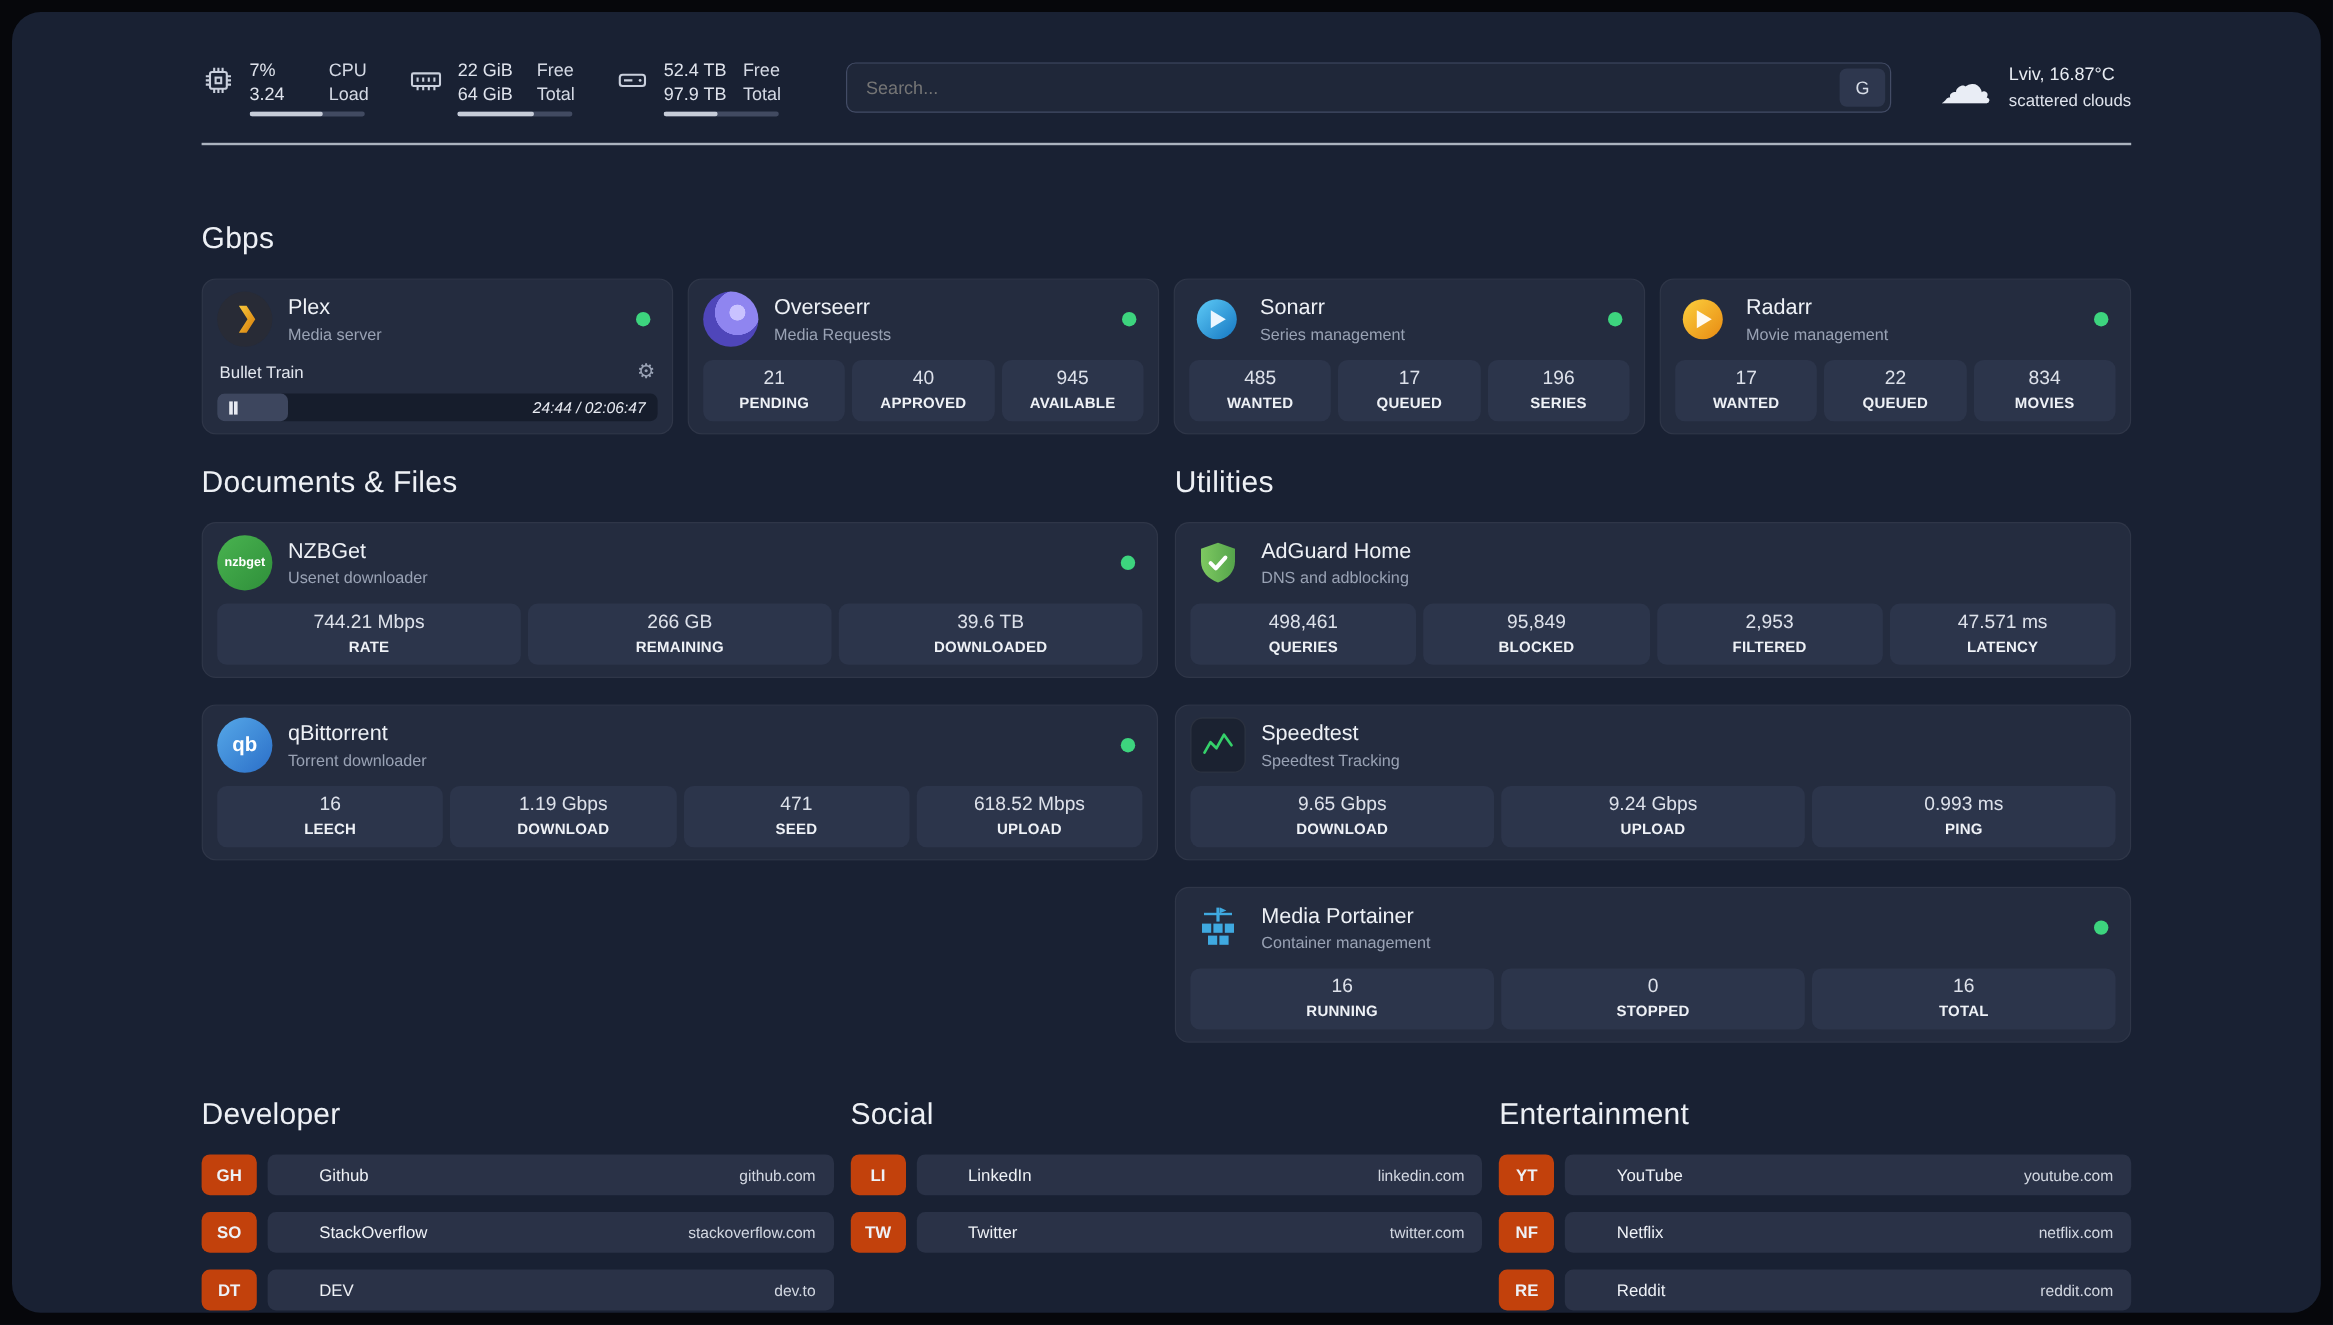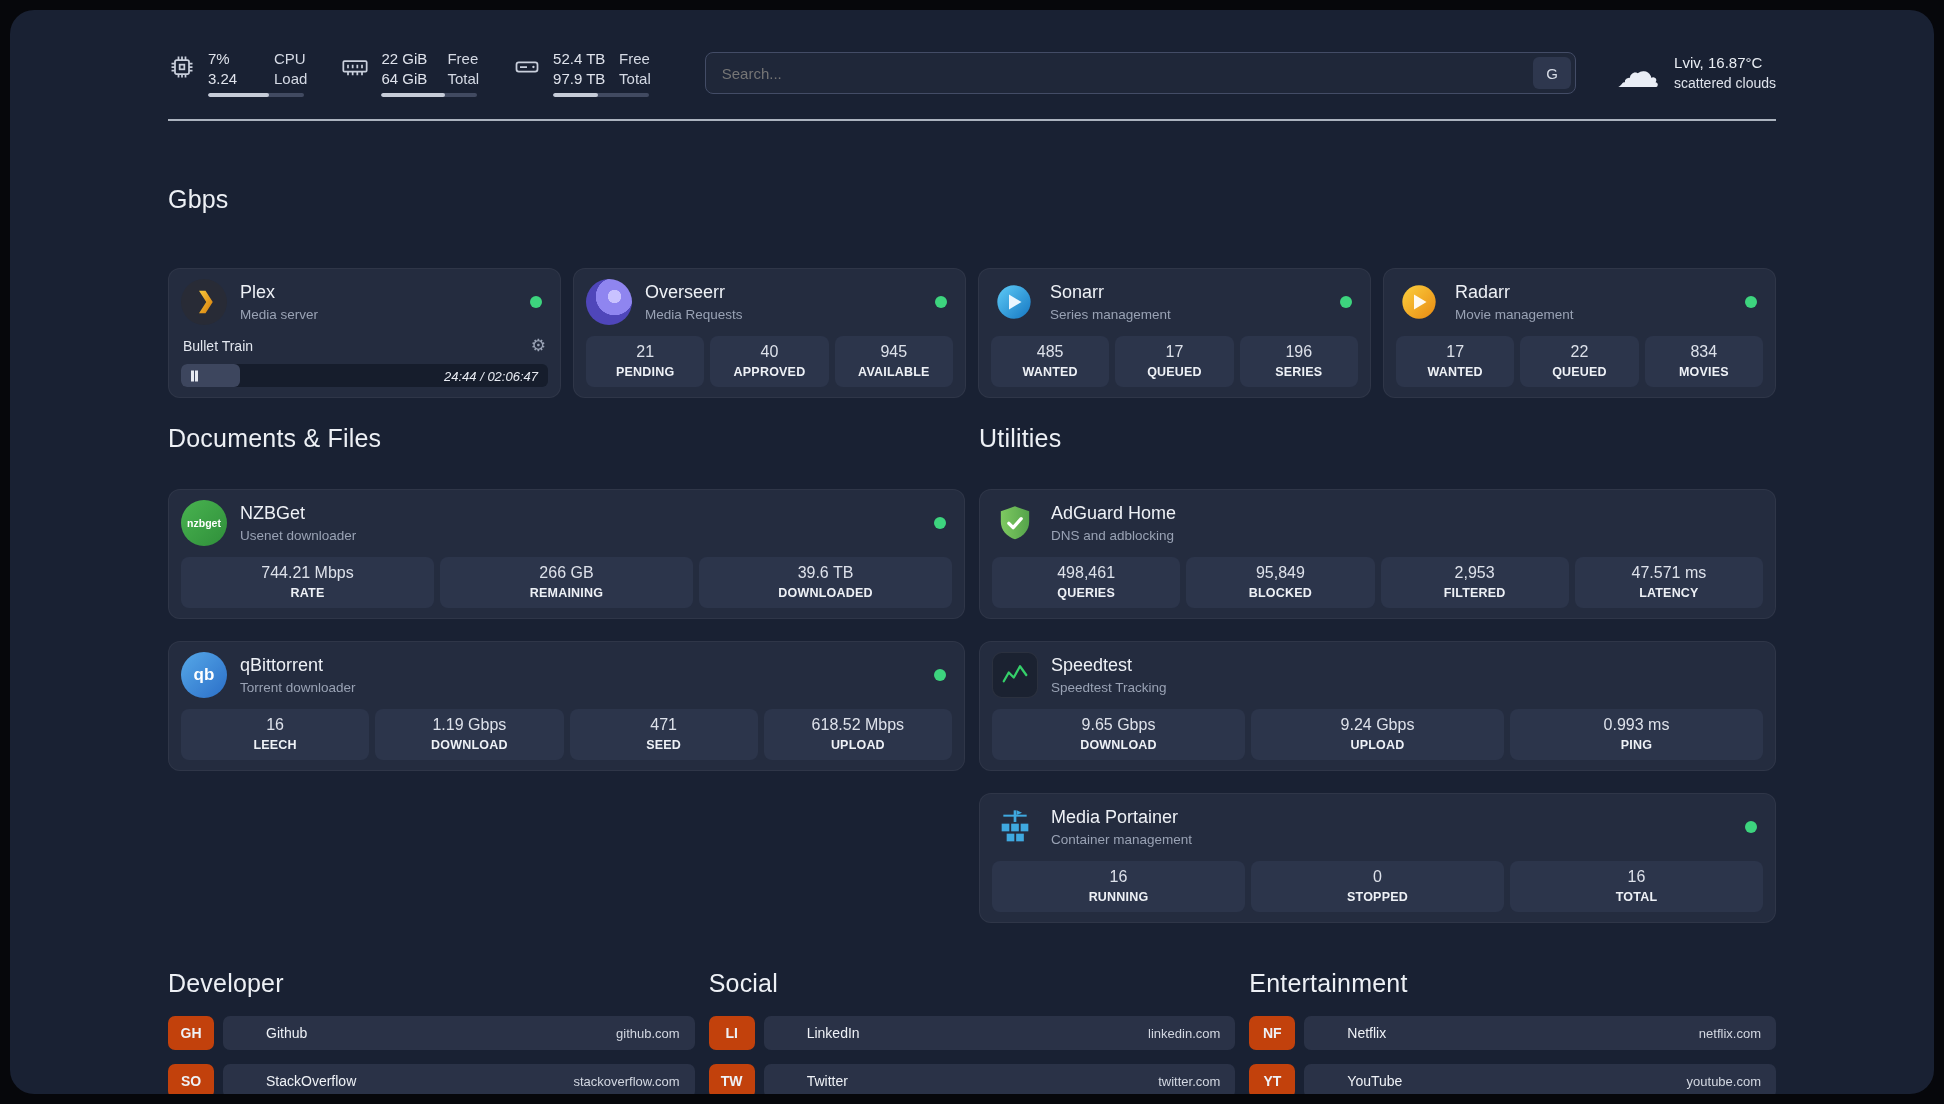--- a/index.html
+++ b/index.html
@@ -34,21 +34,21 @@
 
   
   h2.section { font-size:25px; font-weight:500; color:#edf0f5; letter-spacing:.2px; }
   .media-title { margin-top:64px; margin-bottom:18px; }
 
   .grid4 { display:grid; grid-template-columns:repeat(4,1fr); gap:12px; }
   .two-col { display:grid; grid-template-columns:1fr 1fr; gap:14px; margin-top:26px; }
   .col h2.section { margin-bottom:18px; }
   .col .card + .card { margin-top:22px; }
 
-  .card { background:#242c3f; border:1px solid rgba(255,255,255,.05); border-radius:12px; padding:10px 12px;margin-top:36px; }
+  .card { background:#242c3f; border:1px solid rgba(255,255,255,.05); border-radius:12px; padding:10px 12px; }
   .card-head { display:flex; align-items:center; gap:13px; position:relative; padding-right:24px; }
   .app-icon { width:46px; height:46px; flex:none; display:flex; align-items:center; justify-content:center; border-radius:10px; }
   .round { border-radius:50%; }
   .app-name { font-size:18px; color:#eef1f6; }
   .app-desc { font-size:13.5px; color:#99a2b4; margin-top:4px; }
   .dot { position:absolute; right:6px; top:50%; width:12px; height:12px; margin-top:-6px; border-radius:50%; background:#3dd47e; }
 
   .stats { display:grid; gap:6px; margin-top:11px; }
   .stats-3 { grid-template-columns:repeat(3,1fr); }
   .stats-4 { grid-template-columns:repeat(4,1fr); }
@@ -515,34 +515,34 @@
           <span class="bm-pill">
             <span class="bm-name">Twitter</span>
             <span class="bm-url">twitter.com</span>
           </span>
         </div>
       </div>
 
       <div class="bm-col">
         <h2 class="section">Entertainment</h2>
         <div class="bm-row">
+          <span class="bm-abbr">YT</span>
+          <span class="bm-pill">
+            <span class="bm-name">YouTube</span>
+            <span class="bm-url">youtube.com</span>
+          </span>
+        </div>
+        <div class="bm-row">
           <span class="bm-abbr">NF</span>
           <span class="bm-pill">
             <span class="bm-name">Netflix</span>
             <span class="bm-url">netflix.com</span>
           </span>
         </div>
         <div class="bm-row">
-          <span class="bm-abbr">YT</span>
-          <span class="bm-pill">
-            <span class="bm-name">YouTube</span>
-            <span class="bm-url">youtube.com</span>
-          </span>
-        </div>
-        <div class="bm-row">
           <span class="bm-abbr">RE</span>
           <span class="bm-pill">
             <span class="bm-name">Reddit</span>
             <span class="bm-url">reddit.com</span>
           </span>
         </div>
       </div>
     </div>
 
   </div>

